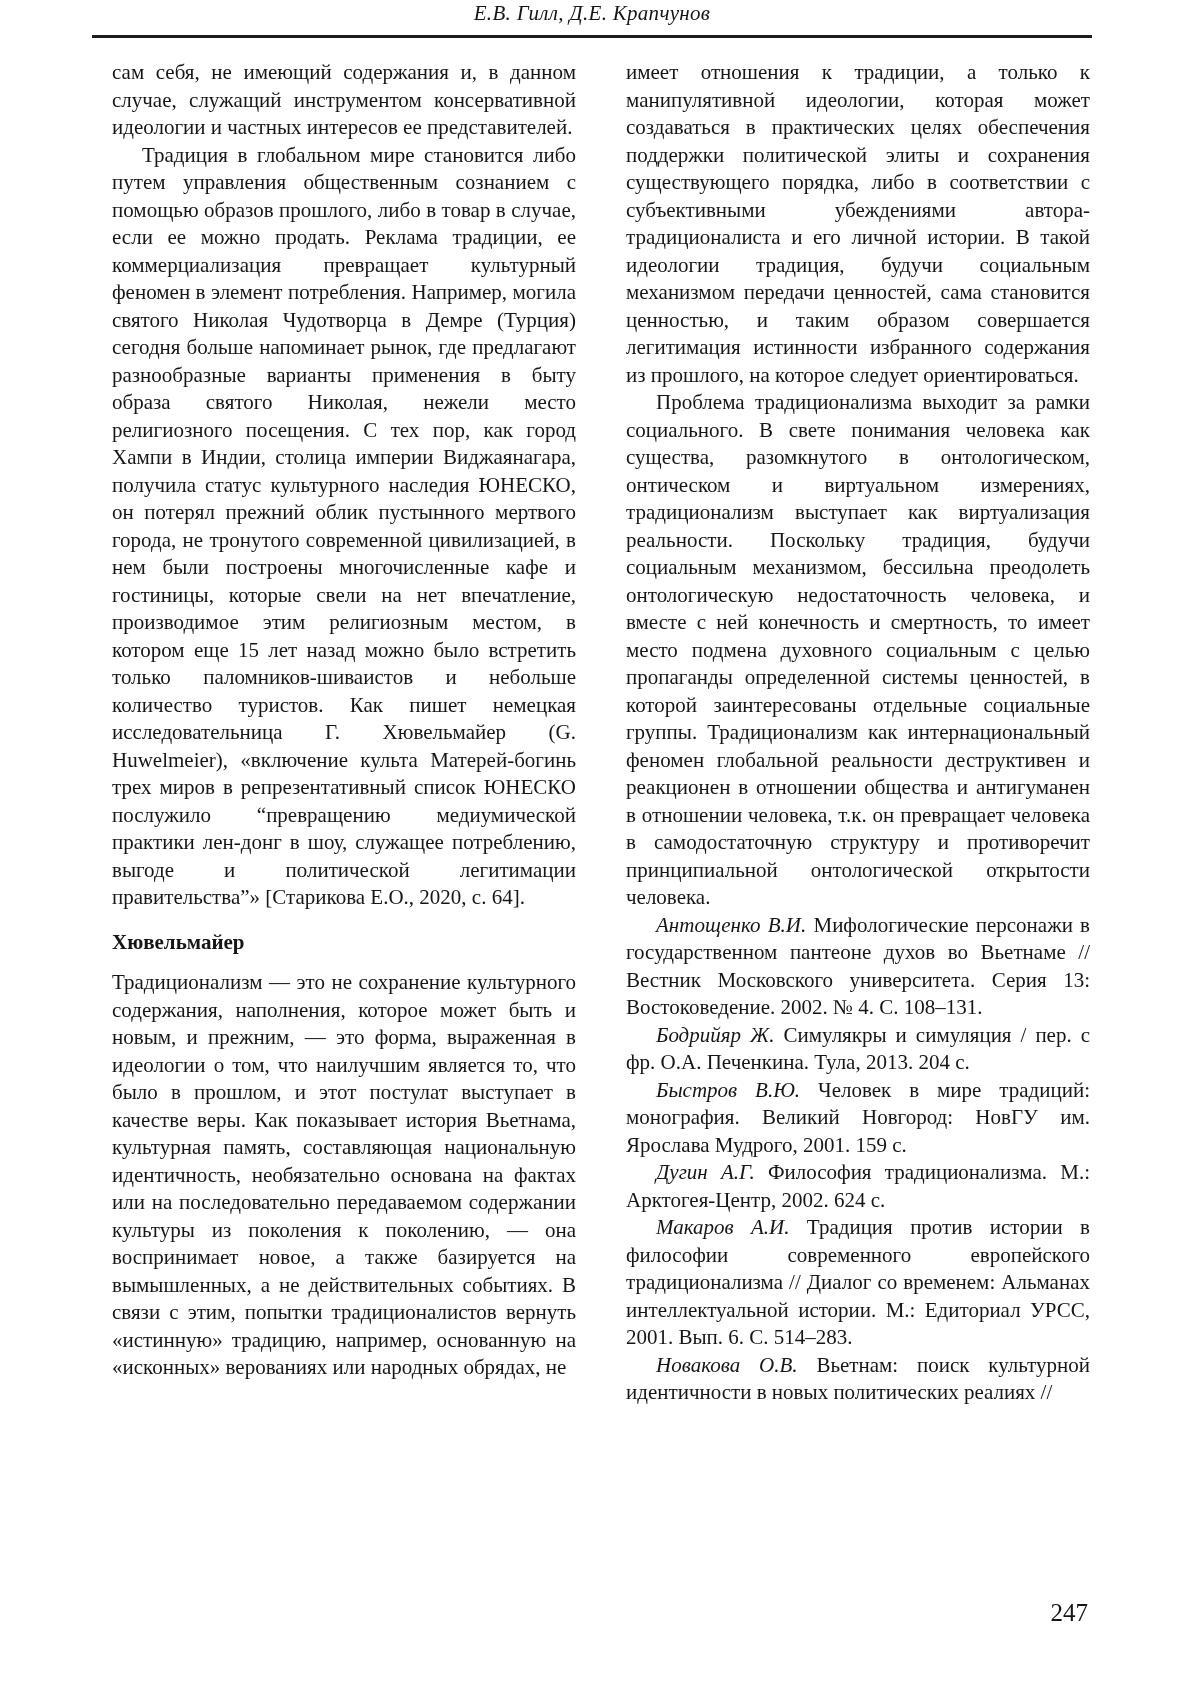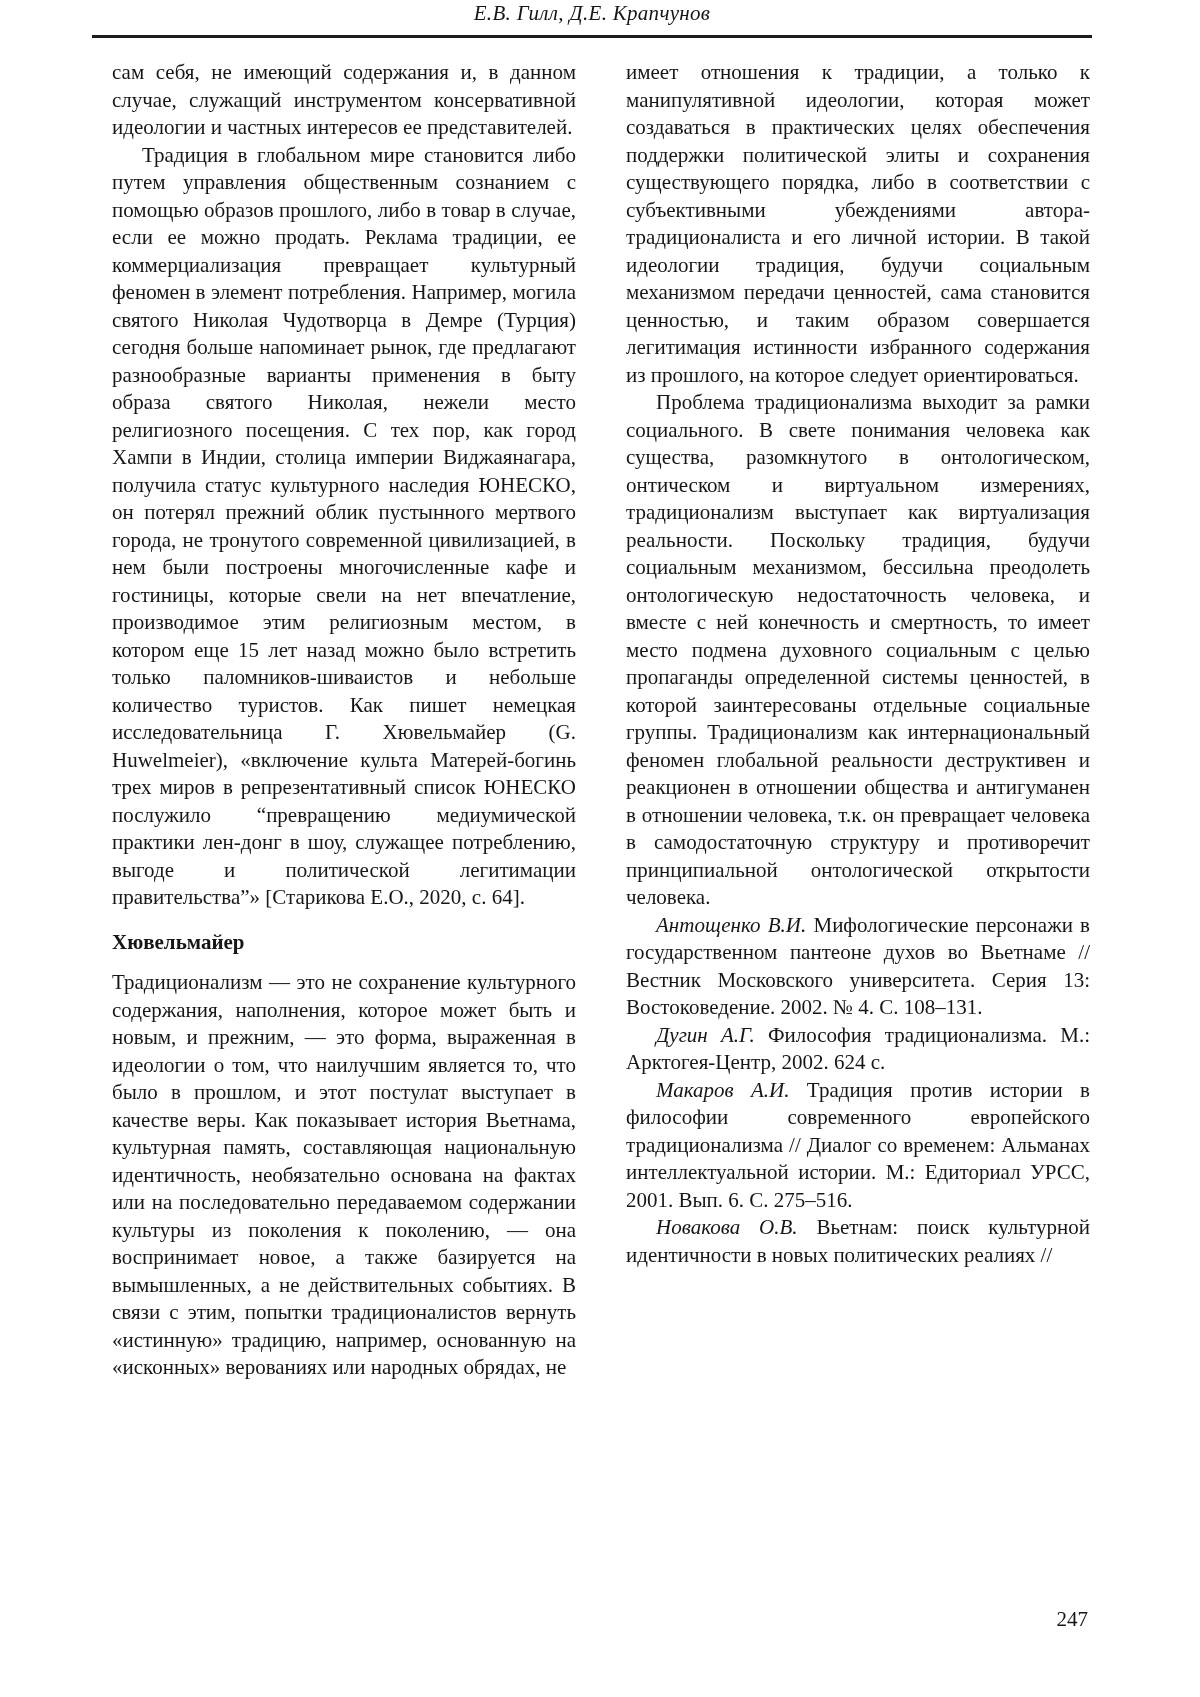--- a/index.html
+++ b/index.html
@@ -56,22 +56,22 @@
     line-height: 27.5px;
     font-weight: bold;
     margin: 17px 0 13px 0;
     text-align: left;
   }
   p.ref { text-indent: 30px; }
   p.ref .ref-author { font-style: italic; }
   .page-number {
     position: absolute;
     right: 112px;
-    bottom: 66px;
-    font-size: 21px;
+    bottom: 72px;
+    font-size: 25px;
     line-height: 24px;
   }
 </style>
 </head>
 <body>
 
 <div class="page">
 
   <div class="running-header">
     <div class="authors">Е.В. Гилл, Д.Е. Крапчунов</div>
@@ -85,22 +85,24 @@
       <p class="indent">Традиция в глобальном мире становится либо путем управления общественным сознанием с помощью образов прошлого, либо в товар в случае, если ее можно продать. Реклама традиции, ее коммерциализация превращает культурный феномен в элемент потребления. Например, могила святого Николая Чудотворца в Демре (Турция) сегодня больше напоминает рынок, где предлагают разнообразные варианты применения в быту образа святого Николая, нежели место религиозного посещения. С тех пор, как город Хампи в Индии, столица империи Виджаянагара, получила статус культурного наследия ЮНЕСКО, он потерял прежний облик пустынного мертвого города, не тронутого современной цивилизацией, в нем были построены многочисленные кафе и гостиницы, которые свели на нет впечатление, производимое этим религиозным местом, в котором еще 15 лет назад можно было встретить только паломников-шиваистов и небольше количество туристов. Как пишет немецкая исследовательница Г. Хювельмайер (G. Huwelmeier), «включение культа Матерей-богинь трех миров в репрезентативный список ЮНЕСКО послужило “превращению медиумической практики лен-донг в шоу, служащее потреблению, выгоде и политической легитимации правительства”» [Старикова Е.О., 2020, с. 64].</p>
       <h2 class="section-heading">Хювельмайер</h2>
       <p class="noindent">Традиционализм — это не сохранение культурного содержания, наполнения, которое может быть и новым, и прежним, — это форма, выраженная в идеологии о том, что наилучшим является то, что было в прошлом, и этот постулат выступает в качестве веры. Как показывает история Вьетнама, культурная память, составляющая национальную идентичность, необязательно основана на фактах или на последовательно передаваемом содержании культуры из поколения к поколению, — она воспринимает новое, а также базируется на вымышленных, а не действительных событиях. В связи с этим, попытки традиционалистов вернуть «истинную» традицию, например, основанную на «исконных» верованиях или народных обрядах, не</p>
     </div>
 
     <div class="col">
       <p class="noindent">имеет отношения к традиции, а только к манипулятивной идеологии, которая может создаваться в практических целях обеспечения поддержки политической элиты и сохранения существующего порядка, либо в соответствии с субъективными убеждениями автора-традиционалиста и его личной истории. В такой идеологии традиция, будучи социальным механизмом передачи ценностей, сама становится ценностью, и таким образом совершается легитимация истинности избранного содержания из прошлого, на которое следует ориентироваться.</p>
       <p class="indent">Проблема традиционализма выходит за рамки социального. В свете понимания человека как существа, разомкнутого в онтологическом, онтическом и виртуальном измерениях, традиционализм выступает как виртуализация реальности. Поскольку традиция, будучи социальным механизмом, бессильна преодолеть онтологическую недостаточность человека, и вместе с ней конечность и смертность, то имеет место подмена духовного социальным с целью пропаганды определенной системы ценностей, в которой заинтересованы отдельные социальные группы. Традиционализм как интернациональный феномен глобальной реальности деструктивен и реакционен в отношении общества и антигуманен в отношении человека, т.к. он превращает человека в самодостаточную структуру и противоречит принципиальной онтологической открытости человека.</p>
 
       <p class="ref"><i class="ref-author">Антощенко В.И.</i> <span>Мифологические персонажи в государственном пантеоне духов во Вьетнаме // Вестник Московского университета. Серия 13: Востоковедение. 2002. № 4. С. 108–131.</span></p>
+      <p class="ref"><i class="ref-author">Бодрийяр Ж.</i> <span>Симулякры и симуляция / пер. с фр. О.А. Печенкина. Тула, 2013. 204 с.</span></p>
+      <p class="ref"><i class="ref-author">Быстров В.Ю.</i> <span>Человек в мире традиций: монография. Великий Новгород: НовГУ им. Ярослава Мудрого, 2001. 159 с.</span></p>
       <p class="ref"><i class="ref-author">Дугин А.Г.</i> <span>Философия традиционализма. М.: Арктогея-Центр, 2002. 624 с.</span></p>
-      <p class="ref"><i class="ref-author">Макаров А.И.</i> <span>Традиция против истории в философии современного европейского традиционализма // Диалог со временем: Альманах интеллектуальной истории. М.: Едиториал УРСС, 2001. Вып. 6. С. 275–516.</span></p>
+      <p class="ref"><i class="ref-author">Макаров А.И.</i> <span>Традиция против истории в философии современного европейского традиционализма // Диалог со временем: Альманах интеллектуальной истории. М.: Едиториал УРСС, 2001. Вып. 6. С. 514–283.</span></p>
       <p class="ref"><i class="ref-author">Новакова О.В.</i> <span>Вьетнам: поиск культурной идентичности в новых политических реалиях //</span></p>
     </div>
 
   </div>
 
   <div class="page-number">247</div>
 
 </div>
 
 </body></html>

